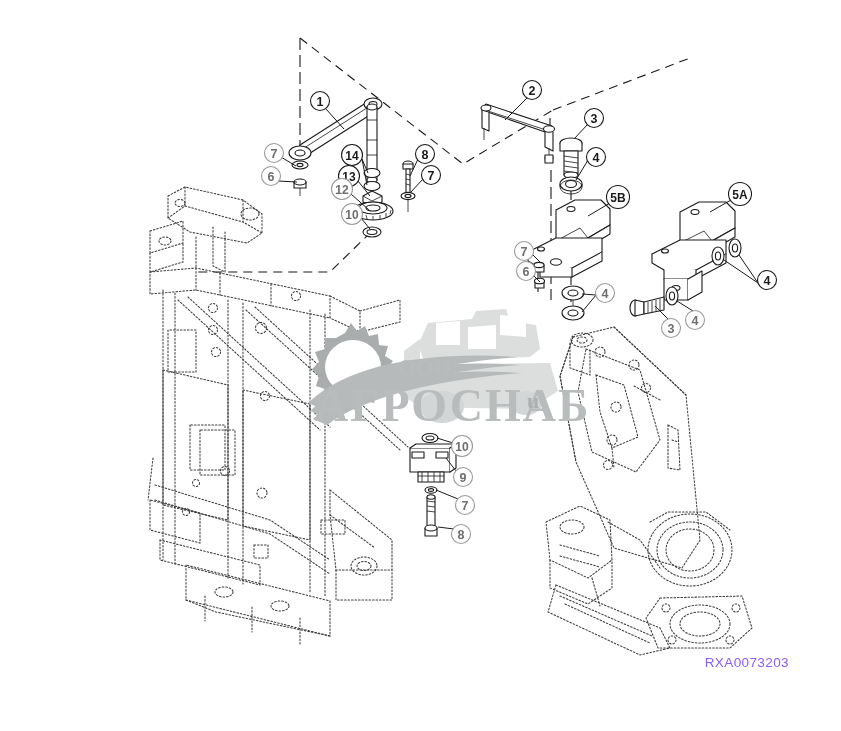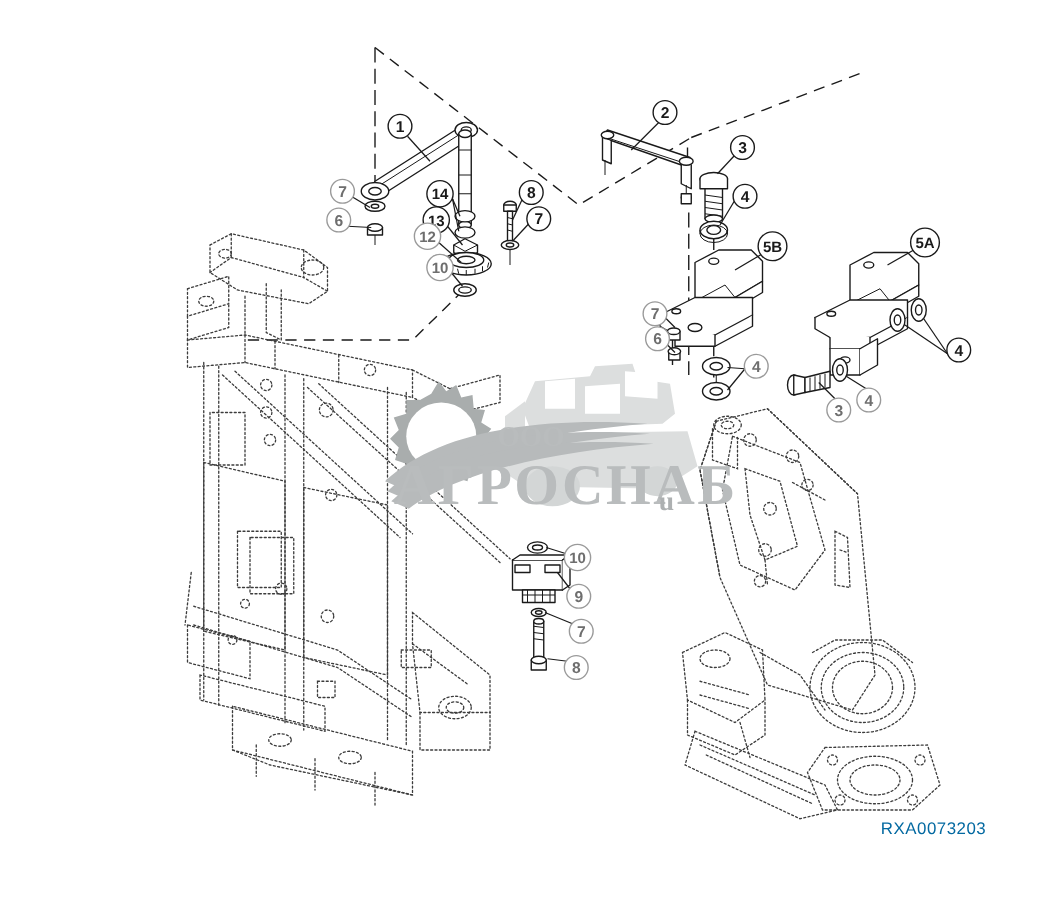--- a/index.html
+++ b/index.html
@@ -84,27 +84,27 @@
     stroke-dasharray: 1.6 1.9;
     stroke-linecap: round;
   }
   #part-code {
     position: absolute;
     right: 52px;
     top: 655px;
     font-family: "Liberation Sans", sans-serif;
     font-size: 13.5px;
     letter-spacing: 0.4px;
-    color: #0369a1;
+    color: #8b5cf6;
     white-space: nowrap;
   }
   #watermark {
     position: absolute;
     left: 300px;
-    top: 287px;
+    top: 305px;
     width: 290px;
     height: 125px;
     pointer-events: none;
   }
   #watermark svg { width: 100%; height: 100%; display:block; }
   .wm-txt {
     font-family: "Liberation Serif", serif;
     font-weight: bold;
     fill: #b9bcbd;
   }

